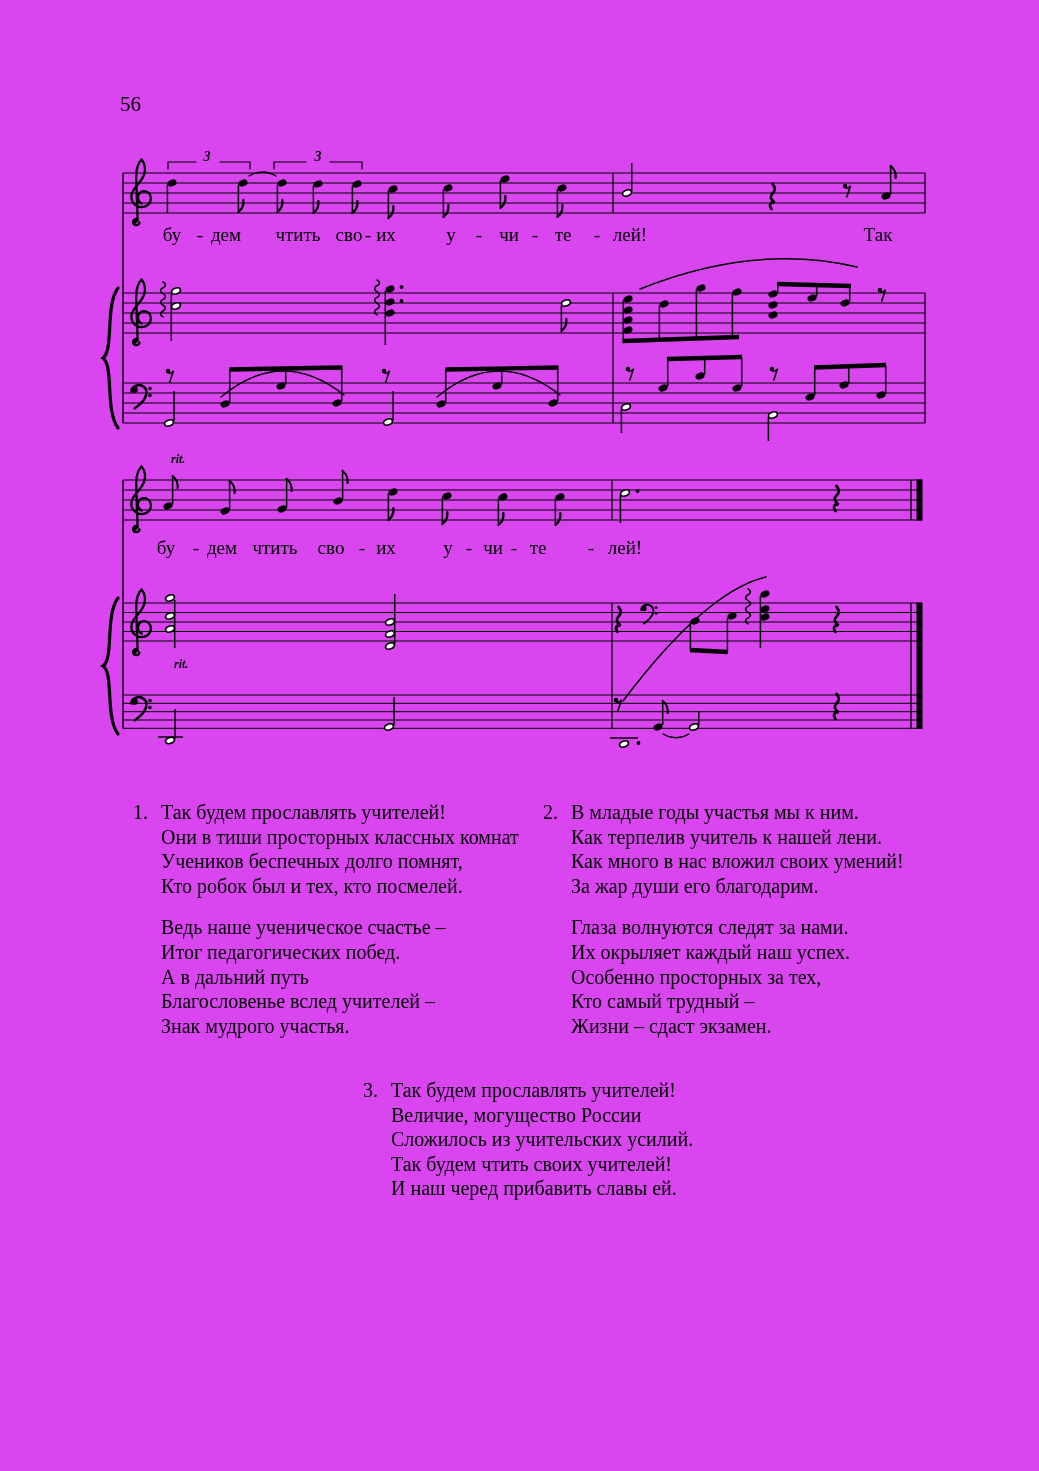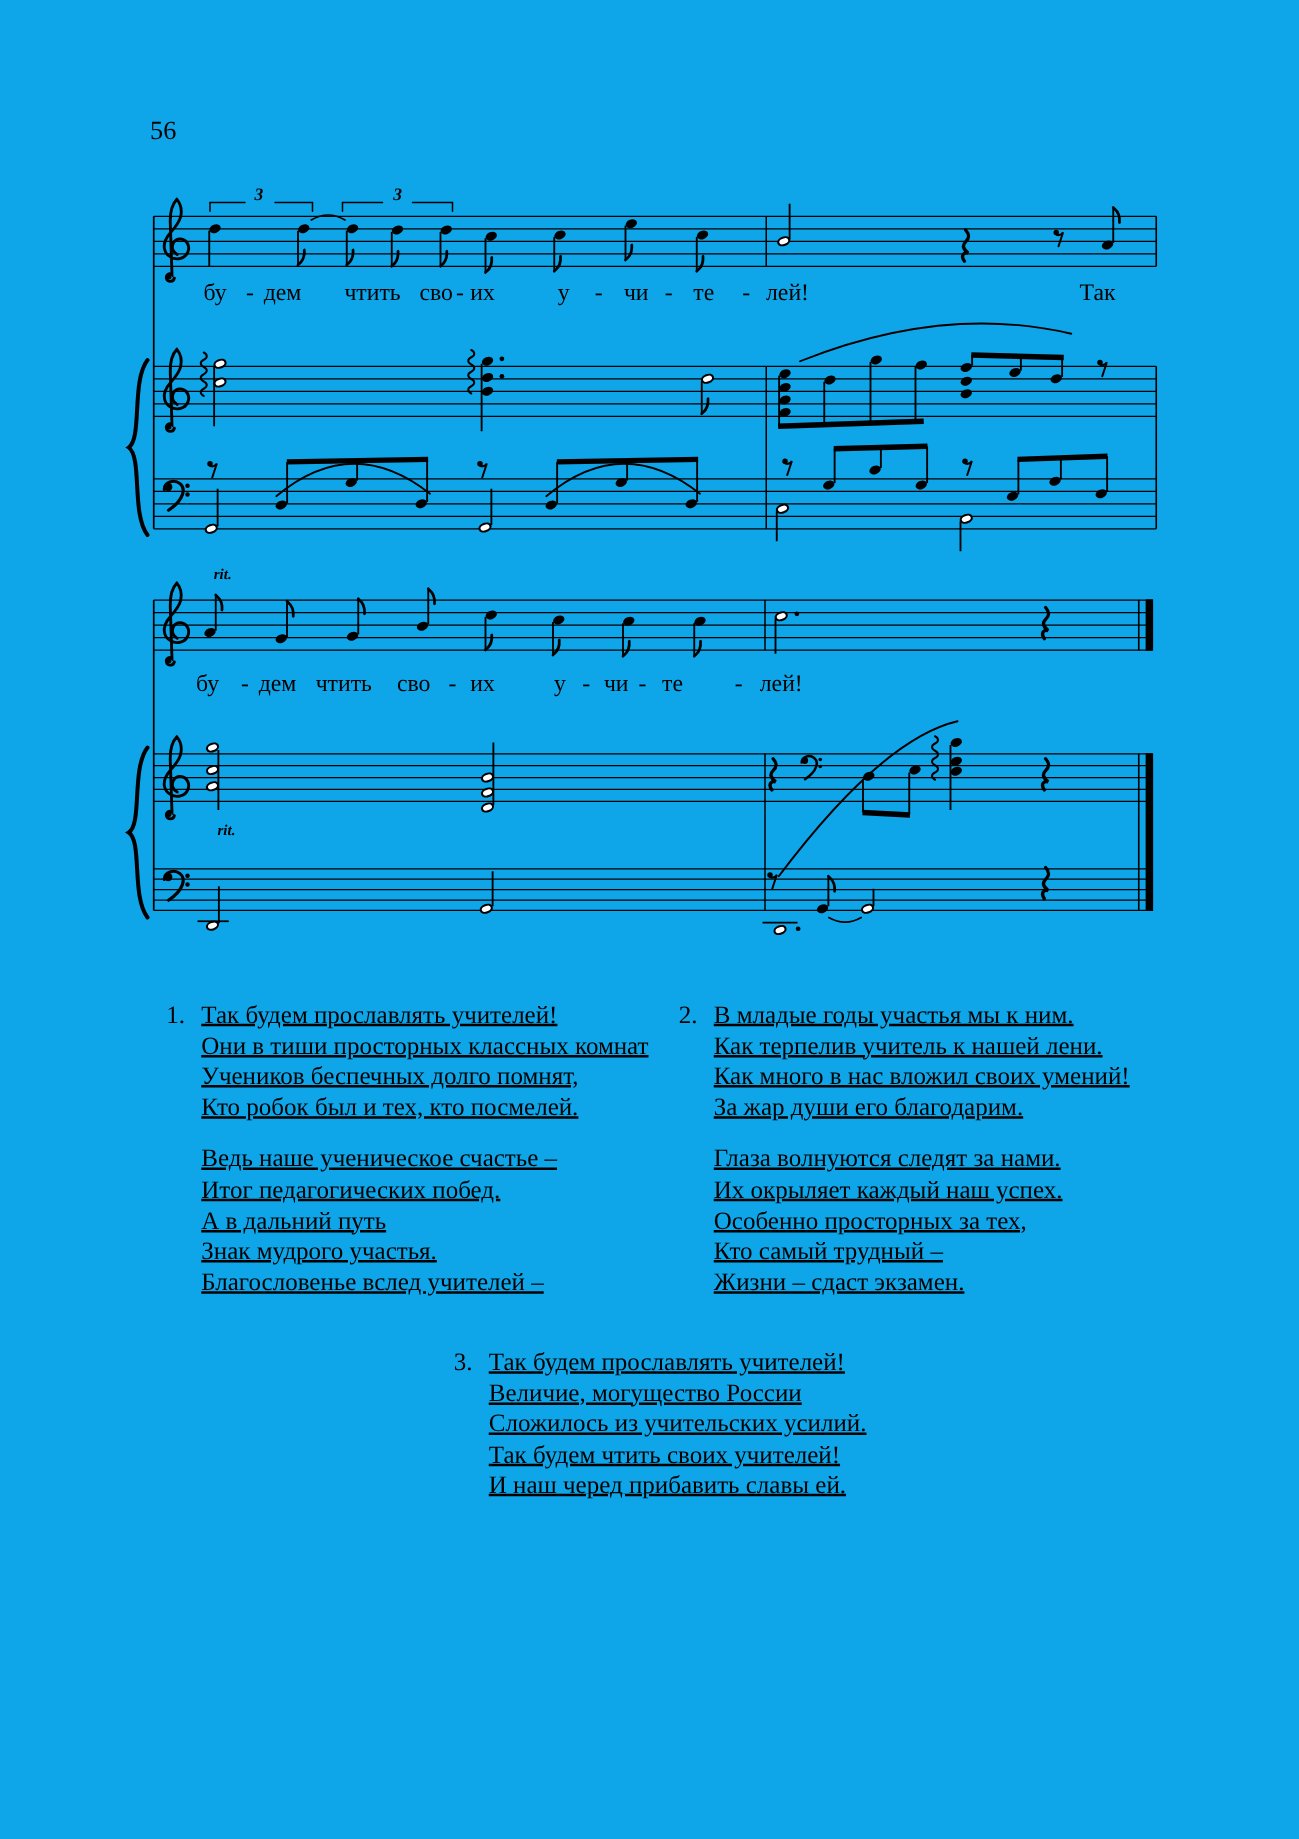--- a/index.html
+++ b/index.html
@@ -1,27 +1,27 @@
 <!DOCTYPE html>
 <html><head>
 <meta charset="utf-8">
 <style>
   html,body{margin:0;padding:0;background:#888;}
-  .page{position:relative;width:1039px;height:1471px;background:#0ea5e9;
+  .page{position:relative;width:1039px;height:1471px;background:#d946ef;
         font-family:"Liberation Serif",serif;color:#000;overflow:hidden;}
   .pagenum{position:absolute;left:120px;top:92px;font-size:21px;}
   svg.notation{position:absolute;left:0;top:0;}
   .trip{position:absolute;transform:translateX(-50%);font-size:14px;font-style:italic;font-weight:bold;}
   .rit{position:absolute;font-size:12px;font-weight:bold;font-style:italic;}
   .lyrics{position:absolute;left:0;top:0;width:100%;height:0;}
   .lyrics span{position:absolute;transform:translateX(-50%);font-size:19px;white-space:nowrap;}
   .verse{position:absolute;font-size:20px;line-height:24.6px;}
   .vnum{position:absolute;left:0;top:0;}
   .vlines{margin-left:28px;}
-  .vline{white-space:nowrap;text-decoration:underline;}
+  .vline{white-space:nowrap;}
   .gap{margin-top:17px;}
 </style>
 </head>
 <body>
 
 <div class="page">
 
   <div class="pagenum">56</div>
 
   <svg class="notation" width="1039" height="1471" viewBox="0 0 1039 1471">
@@ -327,22 +327,22 @@
   <div class="verse" style="left:133px;top:800px">
     <span class="vnum">1.</span>
     <div class="vlines">
       <div class="vline">Так будем прославлять учителей!</div>
       <div class="vline">Они в тиши просторных классных комнат</div>
       <div class="vline">Учеников беспечных долго помнят,</div>
       <div class="vline">Кто робок был и тех, кто посмелей.</div>
       <div class="vline gap">Ведь наше ученическое счастье –</div>
       <div class="vline">Итог педагогических побед.</div>
       <div class="vline">А в дальний путь</div>
+      <div class="vline">Благословенье вслед учителей –</div>
       <div class="vline">Знак мудрого участья.</div>
-      <div class="vline">Благословенье вслед учителей –</div>
     </div>
   </div>
 
   <div class="verse" style="left:543px;top:800px">
     <span class="vnum">2.</span>
     <div class="vlines">
       <div class="vline">В младые годы участья мы к ним.</div>
       <div class="vline">Как терпелив учитель к нашей лени.</div>
       <div class="vline">Как много в нас вложил своих умений!</div>
       <div class="vline">За жар души его благодарим.</div>

